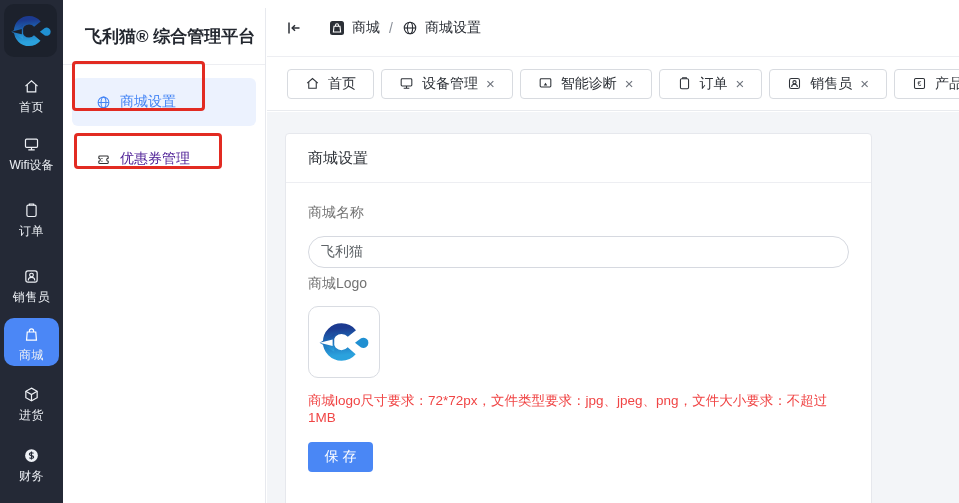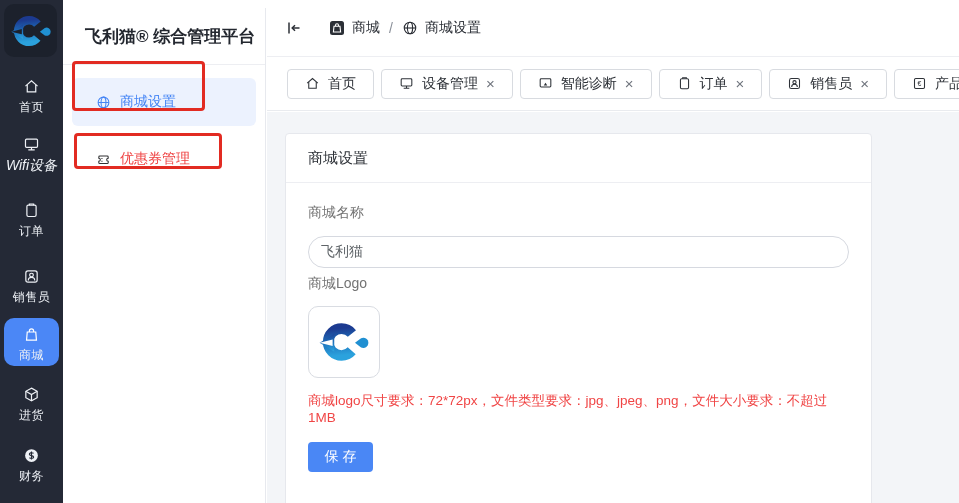--- a/index.html
+++ b/index.html
@@ -21,42 +21,42 @@
     position:absolute; top:4px; left:4px; width:53px; height:53px;
     background:#1c212c; border-radius:10px;
     display:flex; align-items:center; justify-content:center;
   }
   .nav-item {
     position:absolute; left:0; width:63px; text-align:center;
     color:#eef1f6; cursor:pointer;
   }
   .nav-item .nav-ic { margin:0 auto; }
   .nav-label { font-size:12px; margin-top:4px; letter-spacing:.5px; }
-  .nav-label.small { font-size:14px; letter-spacing:0;font-style:italic; }
+  .nav-label.small { font-size:12px; letter-spacing:0; }
   .ni-0 { top:78px; } .ni-1 { top:136px; } .ni-2 { top:202px; }
   .ni-3 { top:268px; } .ni-5 { top:386px; } .ni-6 { top:447px; }
   .nav-item.active {
     top:318px; left:4px; width:55px; height:48px;
     background:#4b87f6; border-radius:10px; padding-top:8px;
   }
 
   
   .subsidebar {
     position:absolute; left:63px; top:8px; width:203px; height:503px;
     background:#fff; border-right:1px solid #e7e9ee; z-index:2;
   }
   .app-title {
     height:57px; line-height:57px; padding-left:22px;
     font-size:17px; font-weight:600; color:#23272f;
     white-space:nowrap; border-bottom:1px solid #edeef2;
   }
   .submenu { padding:13px 9px 0 9px; }
   .submenu-item {
     height:48px; border-radius:6px; display:flex; align-items:center;
-    padding-left:24px; font-size:14px; color:#ef4444;
+    padding-left:24px; font-size:14px; color:#4c1d95;
     margin-bottom:9px; cursor:pointer;
   }
   .submenu-item .mi { margin-right:9px; }
   .submenu-item.active { background:#ecf2fe; color:#4585f5; }
 
   
   .main { position:absolute; left:267px; top:0; right:0; bottom:0; background:#fff; }
   .main-header {
     height:57px; background:#fff; border-bottom:1px solid #edeef2;
     display:flex; align-items:center; padding-left:19px;

